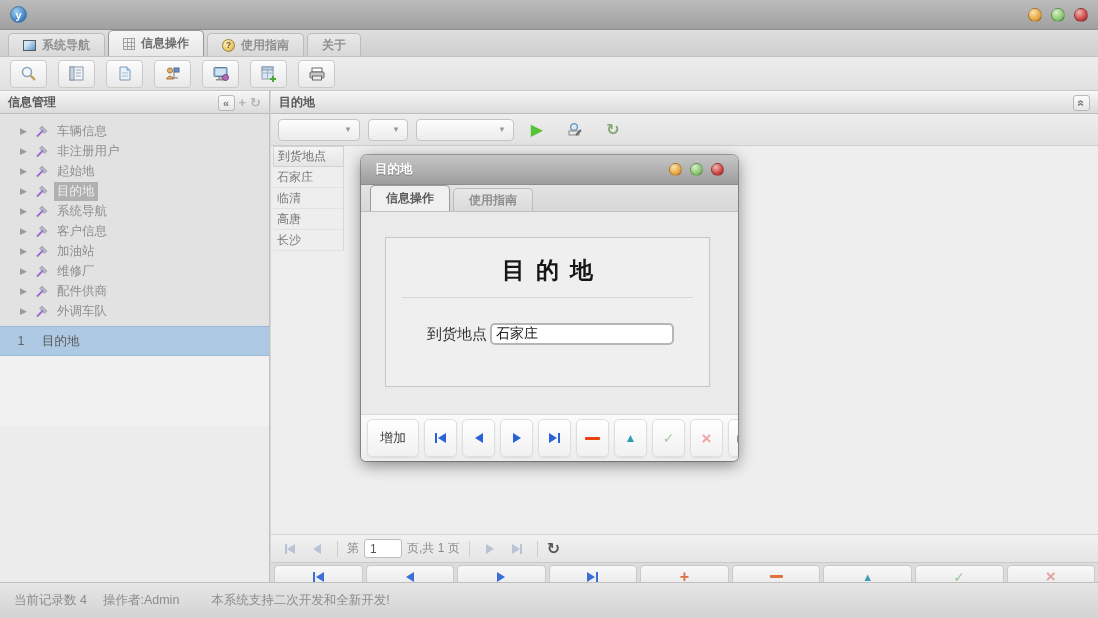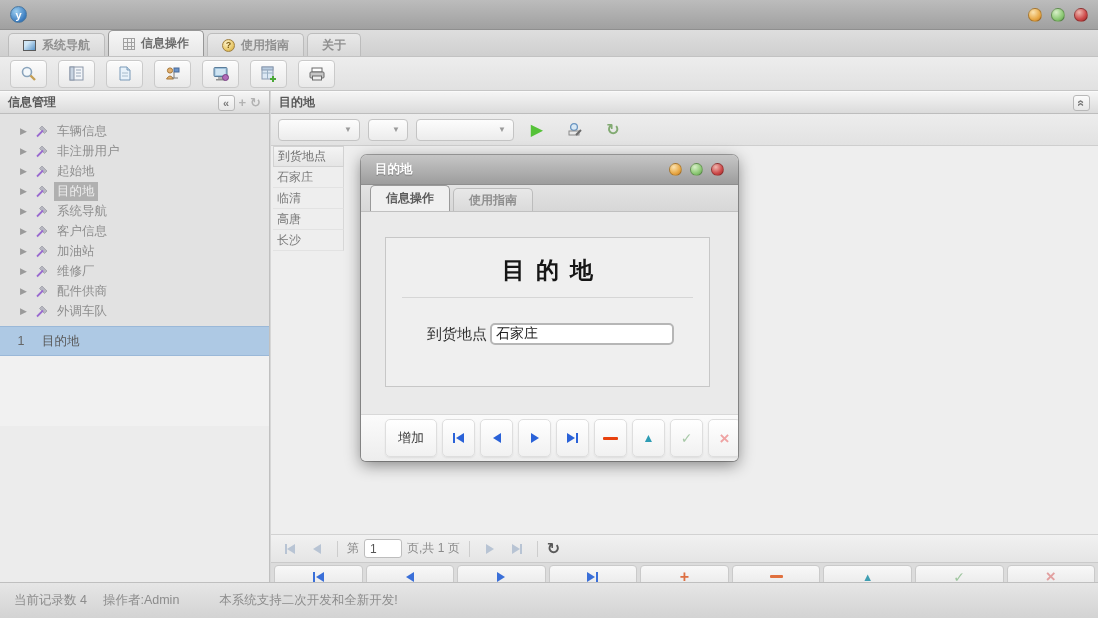--- a/index.html
+++ b/index.html
@@ -111,21 +111,21 @@
   .minus { width:13px; height:3px; background:#e0703e; border-radius:1px; }
   .plus-glyph { color:#dd6f42; font-size:16px; font-weight:bold; line-height:1; }
   .up-glyph { color:#3f9eb2; font-size:11px; }
   .ok-glyph { color:#9fc69f; font-size:14px; font-weight:bold; }
   .x-glyph { color:#e2a0a0; font-size:17px; font-weight:bold; line-height:1; }
 
   
   .statusbar { position:absolute; left:0; right:0; bottom:0; height:36px;
     background:linear-gradient(#e6e6e6,#d3d3d3); border-top:1px solid #bfbfbf;
     display:flex; align-items:center; padding:0 14px; color:#8c8c8c; font-size:12.5px; }
-  .statusbar .s2 { margin-left:16px; } .statusbar .s3 { margin-left:40px;text-align:right; }
+  .statusbar .s2 { margin-left:16px; } .statusbar .s3 { margin-left:32px;text-align:right; }
 
   
   .dialog { position:absolute; left:361px; top:155px; width:377px; height:306px;
     border-radius:6px 6px 5px 5px; overflow:hidden; background:#eaeaea;
     box-shadow:0 4px 16px rgba(0,0,0,.45), 0 0 0 1px rgba(110,110,110,.55);
     display:flex; flex-direction:column; }
   .dtitle { height:30px; flex:none; background:linear-gradient(#c6c6c6,#9d9d9d); border-bottom:1px solid #8e8e8e;
     display:flex; align-items:center; padding:0 14px; color:#fff; font-weight:bold; font-size:12.5px;
     text-shadow:0 1px 1px rgba(0,0,0,.3); }
   .dtitle .lights { gap:8px; } .dtitle .light { width:13px; height:13px; }
@@ -143,21 +143,21 @@
   .fdivider { margin:11px 16px 0; border-top:1px solid #d6d6d6; }
   .frow { margin-top:25px; display:flex; align-items:center; padding-left:41px; gap:3px; }
   .flabel { font-size:15px; color:#333; }
   .finput { width:184px; height:22px; border:2px solid #b6b6b6; border-radius:5px;
     font-size:14px; color:#222; padding:0 4px; background:#fff; font-family:inherit; }
   .dtoolbar { height:47px; flex:none; background:linear-gradient(#fbfbfb,#ededed); border-top:1px solid #d8d8d8;
     display:flex; align-items:center; gap:5px; padding-left:6px; overflow:hidden; }
   .dbtn { height:38px; min-width:33px; flex:none; border:1px solid #dedede; border-radius:5px;
     background:linear-gradient(#ffffff,#f1f1f1); box-shadow:0 1px 2px rgba(0,0,0,.07);
     display:flex; align-items:center; justify-content:center; gap:1px; }
-  .dbtn.addtext { padding:0 12px; color:#3c3c3c; font-size:13px;margin-left:18px; }
+  .dbtn.addtext { padding:0 12px; color:#3c3c3c; font-size:13px; }
   .dbtn .tri-r { border-left-color:#2a62d8; } .dbtn .tri-l { border-right-color:#2a62d8; } .dbtn .vbar { background:#2a62d8; }
   .dbtn .minus { background:#e8410e; width:15px; }
   .dbtn .up-glyph { color:#2d9cb4; font-size:12px; }
   .dbtn .ok-glyph { color:#a8c9a8; } .dbtn .x-glyph { color:#efa3a3; }
 </style>
 </head>
 <body>
 
 <div class="app">
 

